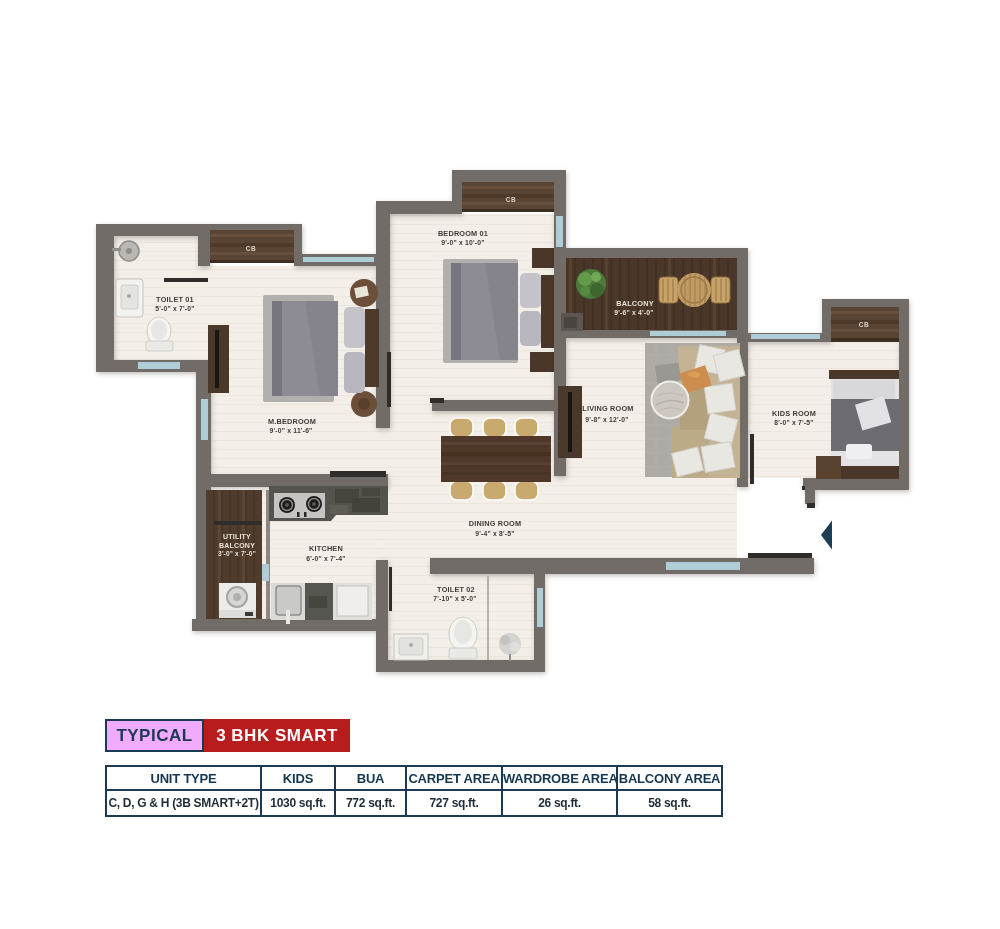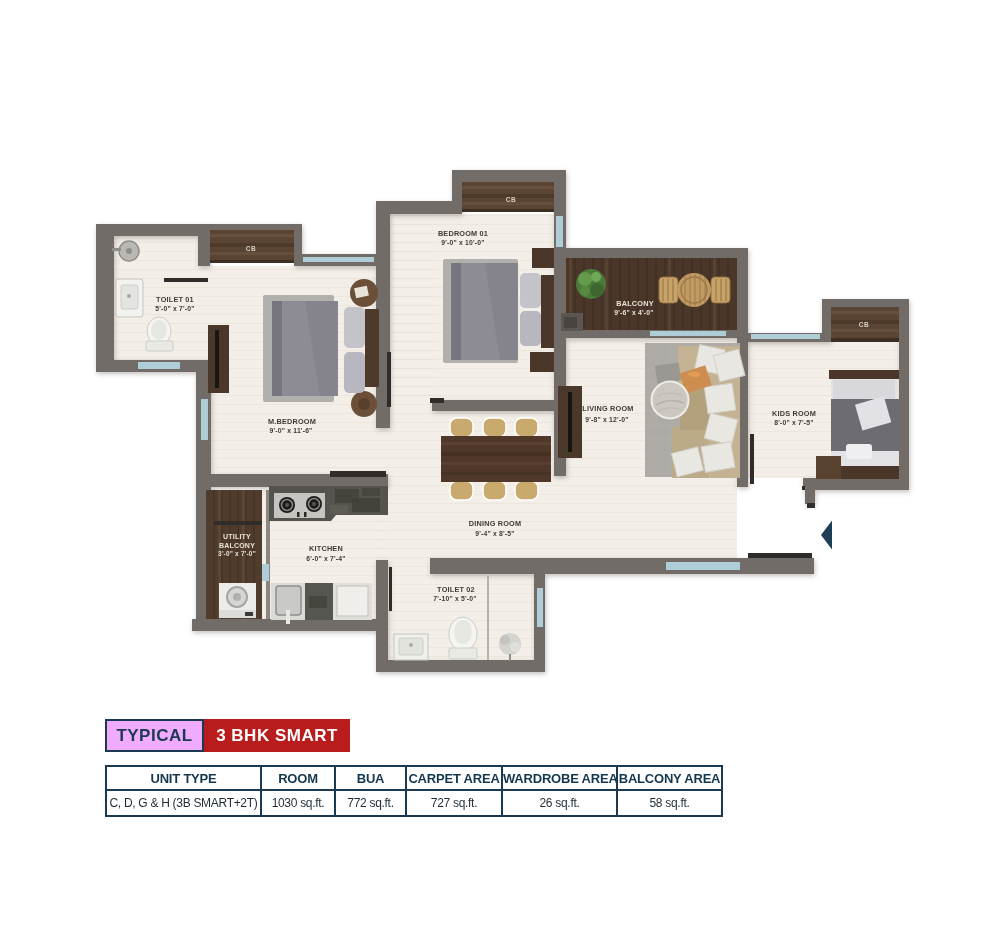--- a/index.html
+++ b/index.html
@@ -6,21 +6,21 @@
   body{font-family:"Liberation Sans", sans-serif;position:relative;}
   #plan{position:absolute;left:0;top:0;}
   .badge{position:absolute;left:105px;top:719px;width:245px;height:33px;display:flex;}
   .badge .w{width:95px;border:2px solid #1b3951;background:#f0abfc;color:#1b3951;
     display:flex;align-items:center;justify-content:center;font-weight:bold;font-size:17px;letter-spacing:0.5px;}
   .badge .b{flex:1;background:#b91c1c;color:#fff;display:flex;align-items:center;justify-content:center;
     font-weight:bold;font-size:17px;letter-spacing:0.5px;}
   table.specs{position:absolute;left:105px;top:765px;width:604px;border-collapse:collapse;table-layout:fixed;}
   table.specs td{border:2px solid #1b3951;text-align:center;vertical-align:middle;padding:0;white-space:nowrap;overflow:hidden;}
   table.specs .h td{height:22px;font-weight:bold;font-size:13px;color:#14374f;letter-spacing:-0.2px;}
-  table.specs .d td{height:24px;font-weight:normal;font-size:12px;color:#1f2c36;letter-spacing:-0.3px;}
+  table.specs .d td{height:24px;font-weight:bold;font-size:12px;color:#1f2c36;letter-spacing:-0.3px;}
 </style>
 </head>
 <body>
 <svg id="plan" width="1000" height="700" viewBox="0 0 1000 700">
   <defs>
     <pattern id="tile" width="9" height="9" patternUnits="userSpaceOnUse">
       <rect width="9" height="9" fill="none"></rect>
       <rect y="8" width="9" height="1" fill="#e7dfd4" opacity="0.55"></rect>
     </pattern>
     <g id="floorshape">
@@ -350,21 +350,21 @@
   <polygon points="821,535 832,520.5 832,549.5" fill="#1d3e57"></polygon>
 </svg>
 <div class="badge">
     <div class="w">TYPICAL</div>
     <div class="b">3 BHK SMART</div>
   </div>
 <table class="specs">
   <tbody>
       <tr class="h">
     <td style="width:153px">UNIT TYPE</td>
-    <td style="width:72px">ROOM</td>
+    <td style="width:72px">KIDS</td>
     <td style="width:69px">BUA</td>
     <td style="width:94px">CARPET AREA</td>
     <td style="width:113px">WARDROBE AREA</td>
     <td style="width:103px">BALCONY AREA</td>
   </tr>
   <tr class="d">
     <td>C, D, G &amp; H (3B SMART+2T)</td>
     <td>1030 sq.ft.</td>
     <td>772 sq.ft.</td>
     <td>727 sq.ft.</td>

